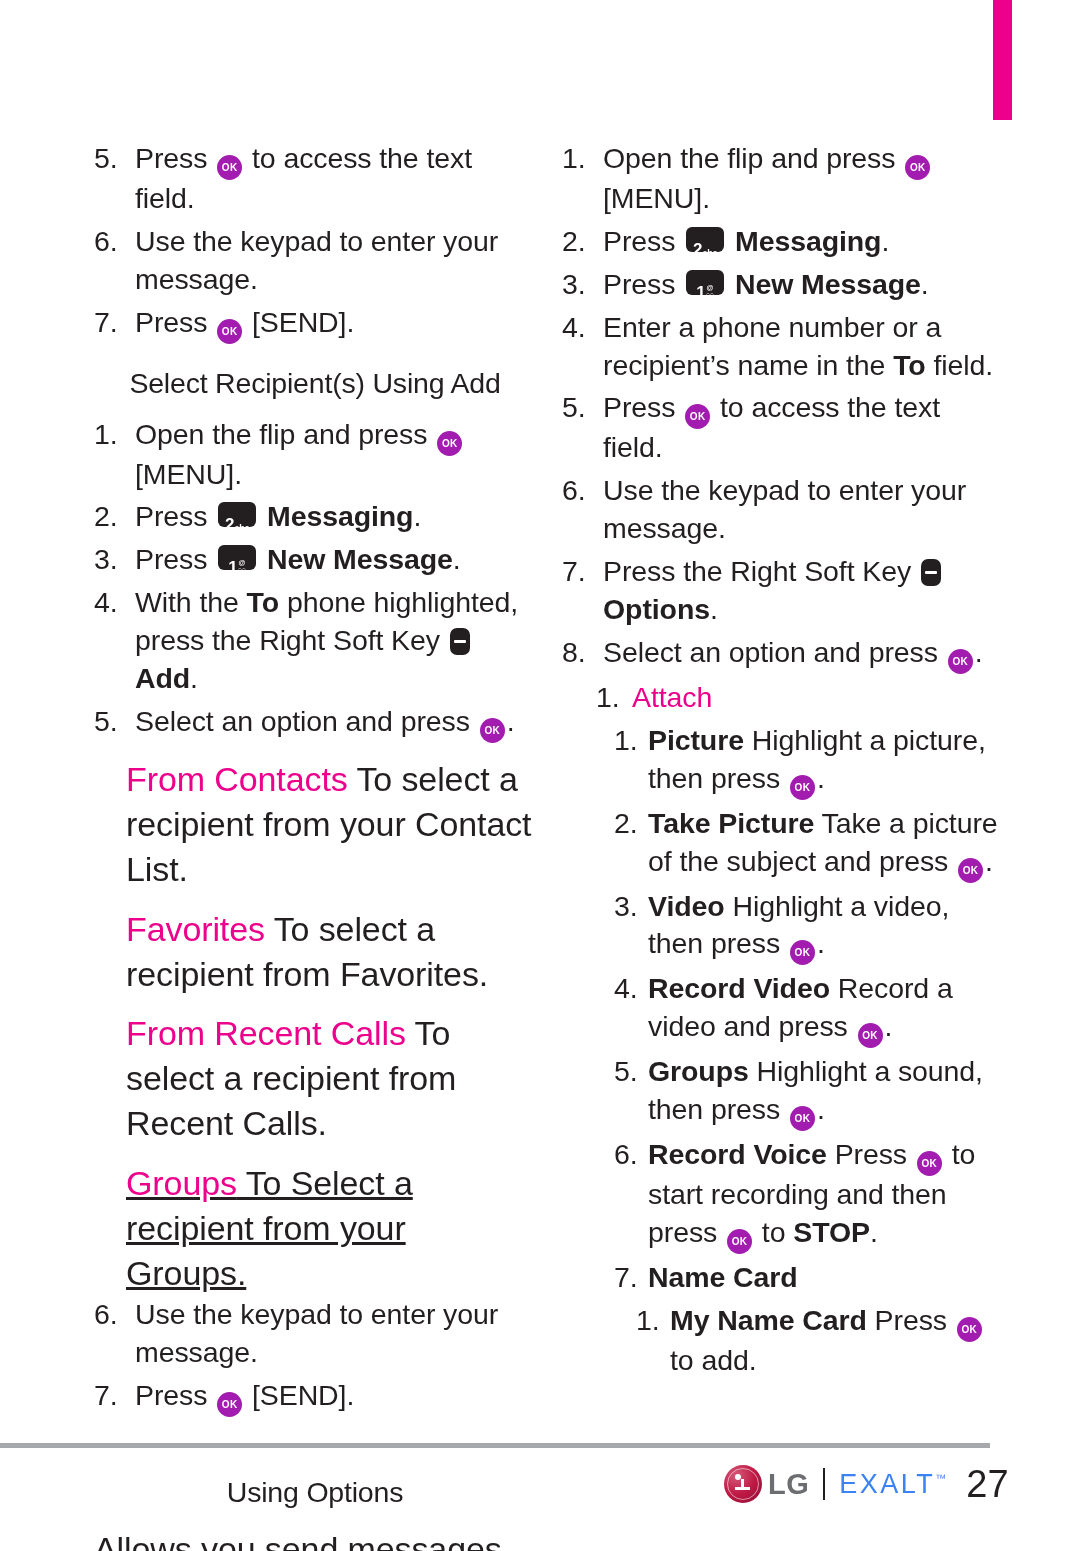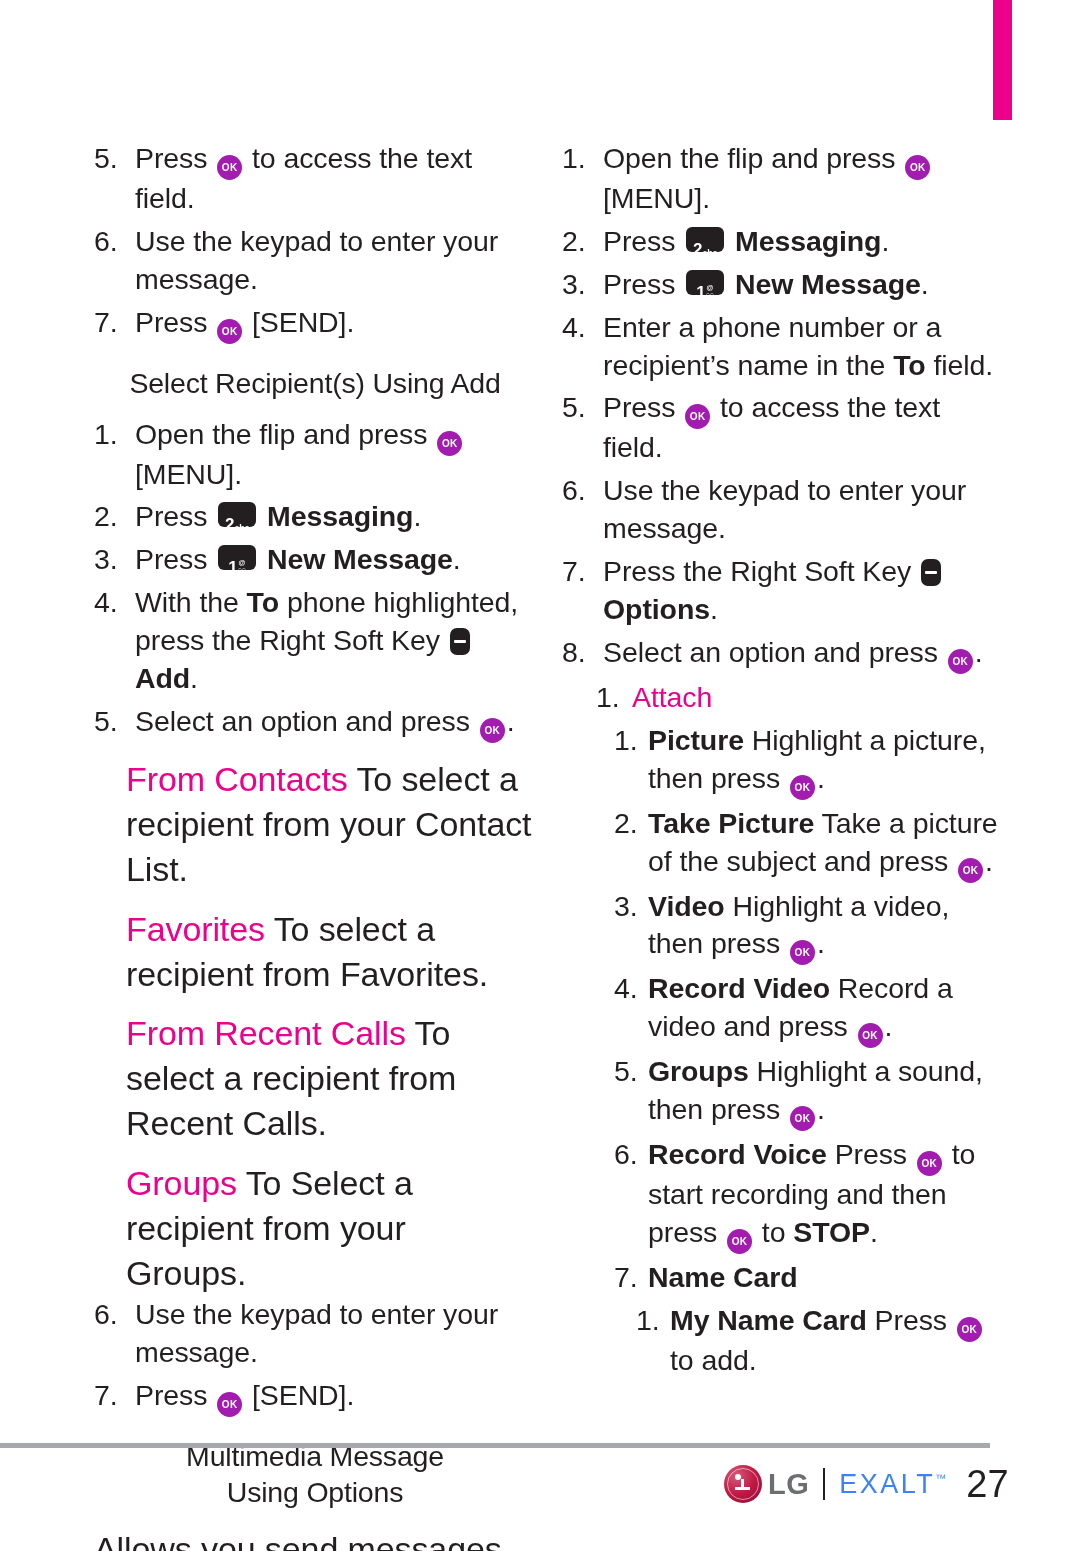--- a/index.html
+++ b/index.html
@@ -295,34 +295,34 @@
         </div>
         <div class="item lvl1">
           <span class="num">5.</span>
           <span class="body"><span>Select an option and press </span><span class="key-ok">OK</span><span>.</span></span>
         </div>
       </div>
     <div id="left-options">
         <p class="para" style="margin-left: 32px; margin-top: 14px;"><span class="pink">From Contacts</span><span> To select a recipient from your Contact List.</span></p>
         <p class="para" style="margin-left: 32px; margin-top: 14px;"><span class="pink">Favorites</span><span> To select a recipient from Favorites.</span></p>
         <p class="para" style="margin-left: 32px; margin-top: 14px;"><span class="pink">From Recent Calls</span><span> To select a recipient from Recent Calls.</span></p>
-        <p class="para" style="margin-left: 32px; margin-top: 14px;"><span class="pink">Groups</span><span> To Select a recipient from your Groups.</span></p>
+        <p class="para" style="margin-left: 32px; margin-top: 14px; text-decoration: underline;"><span class="pink">Groups</span><span> To Select a recipient from your Groups.</span></p>
       </div>
     <div id="left-items-3">
         <div class="item lvl1">
           <span class="num">6.</span>
           <span class="body"><span>Use the keypad to enter your message.</span></span>
         </div>
         <div class="item lvl1">
           <span class="num">7.</span>
           <span class="body"><span>Press </span><span class="key-ok">OK</span><span> [SEND].</span></span>
         </div>
       </div>
     <h2 class="sec tight">
-      <span>Multimedia Message</span><br>
+      <br>
       <span>Using Options</span>
     </h2>
     <p class="para">Allows you send messages with text, picture, video, sound and name card attachments.</p>
   </div>
 
   <div class="col col-right">
     <div id="right-items">
         <div class="item lvl1">
           <span class="num">1.</span>
           <span class="body"><span>Open the flip and press </span><span class="key-ok">OK</span><span> [MENU].</span></span>

